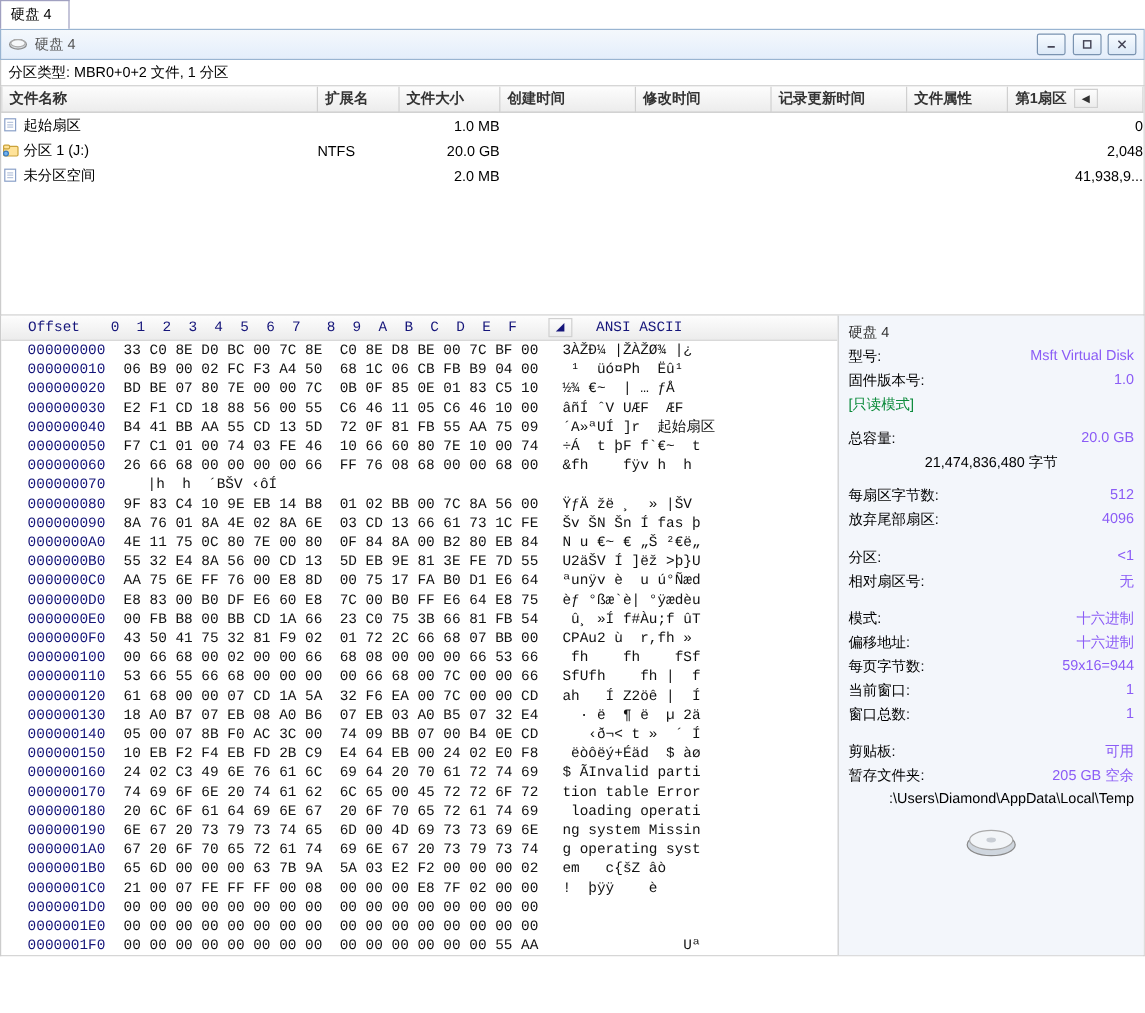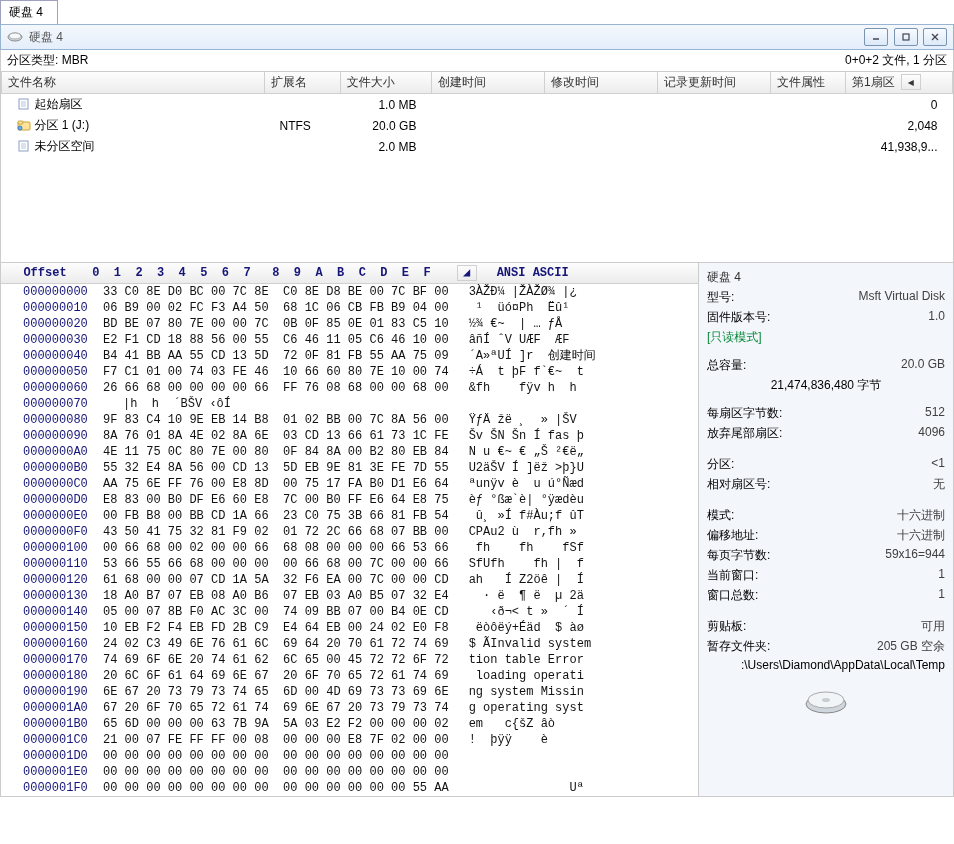--- a/index.html
+++ b/index.html
@@ -1,41 +1,41 @@
 <!DOCTYPE html>
 <html><head>
 <meta charset="utf-8">
 <style>
 html,body{margin:0;padding:0;font-family:Tahoma,"Microsoft YaHei",sans-serif;font-size:12px;background:#fff;color:#000}
 .outer-tab{border:1px solid #a0a0c0;border-bottom:none;display:inline-block;padding:3px 14px 3px 8px;background:#fff;font-size:12px}
 .panel-header{background:linear-gradient(#f4f8fc,#e4eefb);border:1px solid #99b4d1;padding:3px 6px;display:flex;align-items:center;justify-content:space-between}
 .panel-header .title{display:flex;align-items:center;gap:6px;color:#555}
 .win-btn{display:inline-flex;width:22px;height:16px;border:1px solid #7a93b0;background:linear-gradient(#f7fbff,#dce9f7);margin-left:2px;justify-content:center;align-items:center;font-size:10px;color:#445;border-radius:2px;cursor:pointer}
 .win-btn svg{width:10px;height:10px}
-.info-bar{display:flex;justify-content:space-between;padding:2px 6px;border:1px solid #ccc;border-top:none;background:#fff}
+.info-bar{display:flex;padding:2px 6px;border:1px solid #ccc;border-top:none;background:#fff}
 .file-table{width:100%;border-collapse:collapse;font-size:12px}
-.file-table th{background:linear-gradient(#fdfdfd,#ececec);border:1px solid #d0d0d0;border-top:none;text-align:left;padding:2px 6px;font-weight:normal;color:#333}
+.file-table th{background:linear-gradient(#fdfdfd,#ececec);border:1px solid #d0d0d0;border-top:none;text-align:left;padding:2px 6px;font-weight:bold;color:#333}
 .file-table th.r{text-align:left}
-.file-table td{padding:2px 15px;border-bottom:0;white-space:nowrap}
+.file-table td{padding:2px 0;border-bottom:0;white-space:nowrap}
 .file-table td.r{text-align:right}
 .file-list-wrap{border:1px solid #ccc;border-top:none;height:190px;overflow:auto}
 .mini-icon{display:inline-block;width:14px;height:12px;margin-right:4px;vertical-align:-2px}
 .lower{display:flex;border:1px solid #ccc;border-top:0}
 .hex-pane{flex:1;overflow:auto;font-family:Consolas,"Courier New",monospace;font-size:12px;line-height:16px}
-.hex-header{background:linear-gradient(#fdfdfd,#ececec);border-bottom:1px solid #d0d0d0;padding:2px 0 2px 4px;display:flex;color:#15157a;font-weight:bold}
+.hex-header{background:linear-gradient(#fdfdfd,#ececec);border-bottom:1px solid #d0d0d0;padding:2px 0 2px 4px;display:flex;color:#15157a;font-weight:normal}
 .hex-header .off{width:80px;text-align:center}
 .hex-header .hexcols{flex:0 0 auto;white-space:pre}
 .hex-header .asc{margin-left:20px;white-space:pre}
 .hexrow{display:flex;padding-left:22px}
 .hexrow .off{width:80px;color:#15157a}
 .hexrow .bytes{white-space:pre;color:#111}
 .hexrow .asc{white-space:pre;margin-left:20px;color:#111}
 .side-pane{width:238px;border-left:1px solid #ccc;background:#f3f6fb;padding:6px 8px;font-size:12px;overflow:auto}
 .side-row{display:flex;justify-content:space-between;margin:3px 0}
-.side-row .v{color:#404040}
+.side-row .v{color:#8b5cf6}
 .side-sep{height:8px}
 .small-drive-icon{width:16px;height:12px;display:inline-block}
 .drive-big{display:flex;justify-content:center;margin-top:14px}
 .arrow-btn{width:18px;height:14px;display:inline-flex;align-items:center;justify-content:center;background:linear-gradient(#fdfdfd,#ececec);border:1px solid #d0d0d0;margin-left:6px}
 .green{color:#0a8a3a}
 .folder-icon{width:14px;height:12px}
 </style>
 </head>
 <body>
 
@@ -167,21 +167,21 @@
           <span class="asc">½¾ €~  | … ƒÅ</span>
         </div>
         <div class="hexrow">
           <span class="off">000000030</span>
           <span class="bytes">E2 F1 CD 18 88 56 00 55  C6 46 11 05 C6 46 10 00</span>
           <span class="asc">âñÍ ˆV UÆF  ÆF</span>
         </div>
         <div class="hexrow">
           <span class="off">000000040</span>
           <span class="bytes">B4 41 BB AA 55 CD 13 5D  72 0F 81 FB 55 AA 75 09</span>
-          <span class="asc">´A»ªUÍ ]r  创建时间</span>
+          <span class="asc">´A»ªUÍ ]r  起始扇区</span>
         </div>
         <div class="hexrow">
           <span class="off">000000050</span>
           <span class="bytes">F7 C1 01 00 74 03 FE 46  10 66 60 80 7E 10 00 74</span>
           <span class="asc">÷Á  t þF f`€~  t</span>
         </div>
         <div class="hexrow">
           <span class="off">000000060</span>
           <span class="bytes">26 66 68 00 00 00 00 66  FF 76 08 68 00 00 68 00</span>
           <span class="asc">&amp;fh    fÿv h  h</span>
@@ -256,21 +256,21 @@
           <span class="asc">   ‹ð¬&lt; t »  ´ Í</span>
         </div>
         <div class="hexrow">
           <span class="off">000000150</span>
           <span class="bytes">10 EB F2 F4 EB FD 2B C9  E4 64 EB 00 24 02 E0 F8</span>
           <span class="asc"> ëòôëý+Éäd  $ àø</span>
         </div>
         <div class="hexrow">
           <span class="off">000000160</span>
           <span class="bytes">24 02 C3 49 6E 76 61 6C  69 64 20 70 61 72 74 69</span>
-          <span class="asc">$ ÃInvalid system</span>
+          <span class="asc">$ ÃInvalid parti</span>
         </div>
         <div class="hexrow">
           <span class="off">000000170</span>
           <span class="bytes">74 69 6F 6E 20 74 61 62  6C 65 00 45 72 72 6F 72</span>
           <span class="asc">tion table Error</span>
         </div>
         <div class="hexrow">
           <span class="off">000000180</span>
           <span class="bytes">20 6C 6F 61 64 69 6E 67  20 6F 70 65 72 61 74 69</span>
           <span class="asc"> loading operati</span>

